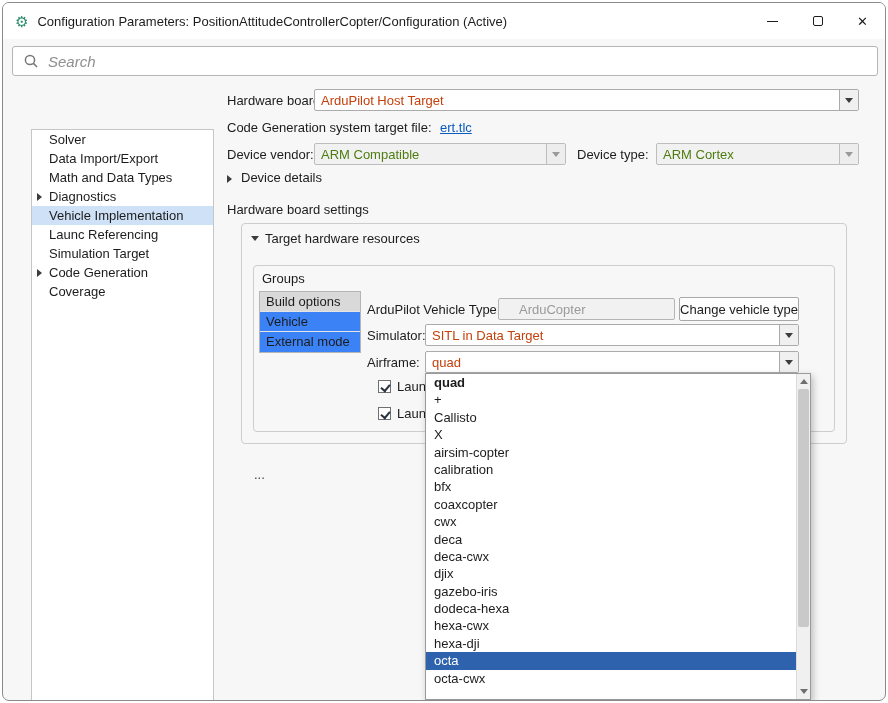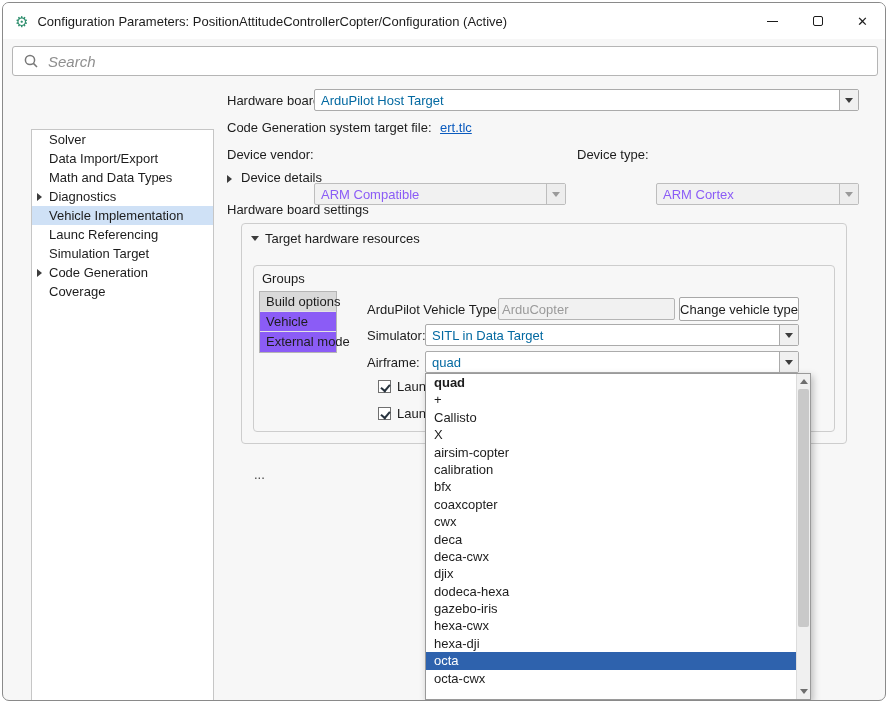--- a/index.html
+++ b/index.html
@@ -26,50 +26,50 @@
   .sidebar { position:absolute; left:28px; top:82px; width:183px; height:572px; background:#fff;
              border:1px solid #c6c6c6; padding-top:0;margin-top:44px; }
   .side-item { position:relative; height:19px; line-height:19px; padding-left:17px; font-size:13px; color:#1c1c1c;
                white-space:nowrap; }
   .side-item.selected { background:#cfe1f6; }
   .side-item .tri-r { position:absolute; left:5px; top:6px; }
 
   .lbl { position:absolute; font-size:13px; color:#1c1c1c; white-space:nowrap; }
 
   .combo { position:absolute; height:22px; background:#fff; border:1px solid #ababab; border-radius:2px;
-           display:flex; align-items:center; font-size:13px; color:#0369a1; }
+           display:flex; align-items:center; font-size:13px; color:#c2410c; }
   .combo .val { flex:1; padding:0 6px; white-space:nowrap; overflow:hidden; }
   .combo .abtn { width:19px; align-self:stretch; border-left:1px solid #ababab; background:#f0f0f0;
                  display:flex; align-items:center; justify-content:center; }
-  .combo.disabled { background:#f1f1f1; color:#8b5cf6; border-color:#bdbdbd;margin-top:40px; }
+  .combo.disabled { background:#f1f1f1; color:#4d7c0f; border-color:#bdbdbd; }
   .combo.disabled .abtn { background:#ededed; border-left-color:#bdbdbd; }
   .combo.disabled .tri-d { border-top-color:#9a9a9a; }
 
   .tri-d { width:0; height:0; border-left:4px solid transparent; border-right:4px solid transparent;
            border-top:5px solid #3c3c3c; }
   .tri-r { display:inline-block; width:0; height:0; border-top:4px solid transparent;
            border-bottom:4px solid transparent; border-left:5px solid #3c3c3c; }
   .tri-u-s { width:0; height:0; border-left:4px solid transparent; border-right:4px solid transparent;
              border-bottom:5px solid #6e6e6e; }
   .tri-d-s { width:0; height:0; border-left:4px solid transparent; border-right:4px solid transparent;
              border-top:5px solid #6e6e6e; }
 
   .link { color:#0b5bbe; text-decoration:underline; cursor:pointer; }
 
   .groupbox { position:absolute; border:1px solid #cdcdcd; border-radius:4px; background:transparent; }
 
-  .listbox { position:absolute; left:256px; top:288px; width:78px; height:62px; background:#8b5cf6;
+  .listbox { position:absolute; left:256px; top:288px; width:102px; height:62px; background:#3b82f6;
              border:1px solid #b5b5b5; }
   .lb-row { height:20px; line-height:20px; padding-left:6px; font-size:13px; color:#1c1c1c;
             border-bottom:1px solid #e4e4e4; white-space:nowrap; }
   .lb-row:last-child { border-bottom:none; }
   .lb-row.selected { background:#d9d9d9; }
 
   .txt { position:absolute; height:22px; border:1px solid #b5b5b5; border-radius:2px; font-size:13px;
-         display:flex; align-items:center; padding-left:3px; }
+         display:flex; align-items:center; padding-left:20px; }
   .txt.disabled { background:#f1f1f1; color:#9a9a9a; }
 
   .btn { position:absolute; border:1px solid #a8a8a8; border-radius:2px; background:#fdfdfd; font-size:13px;
          color:#1c1c1c; display:flex; align-items:center; justify-content:center; }
   .btn.disabled { background:#f4f4f4; border-color:#c9c9c9; color:#a9a9a9;margin-top:36px; }
 
   .cbrow { position:absolute; display:flex; align-items:center; gap:6px; }
   .cb { width:13px; height:13px; background:#fff; border:1px solid #707070; position:relative; }
   .cb.checked::after { content:""; position:absolute; left:2px; top:3px; width:7px; height:4px;
                        border-left:2px solid #28343f; border-bottom:2px solid #28343f; transform:rotate(-50deg); }
@@ -214,22 +214,22 @@
       <div class="dd-item">Callisto</div>
       <div class="dd-item">X</div>
       <div class="dd-item">airsim-copter</div>
       <div class="dd-item">calibration</div>
       <div class="dd-item">bfx</div>
       <div class="dd-item">coaxcopter</div>
       <div class="dd-item">cwx</div>
       <div class="dd-item">deca</div>
       <div class="dd-item">deca-cwx</div>
       <div class="dd-item">djix</div>
+      <div class="dd-item">gazebo-iris</div>
       <div class="dd-item">dodeca-hexa</div>
-      <div class="dd-item">gazebo-iris</div>
       <div class="dd-item">hexa-cwx</div>
       <div class="dd-item">hexa-dji</div>
       <div class="dd-item selected">octa</div>
       <div class="dd-item">octa-cwx</div>
     </div>
     <div class="dd-scroll">
       <div class="sb-btn sb-up">
           <span class="tri-u-s"></span>
         </div>
       <div class="sb-thumb"></div>

